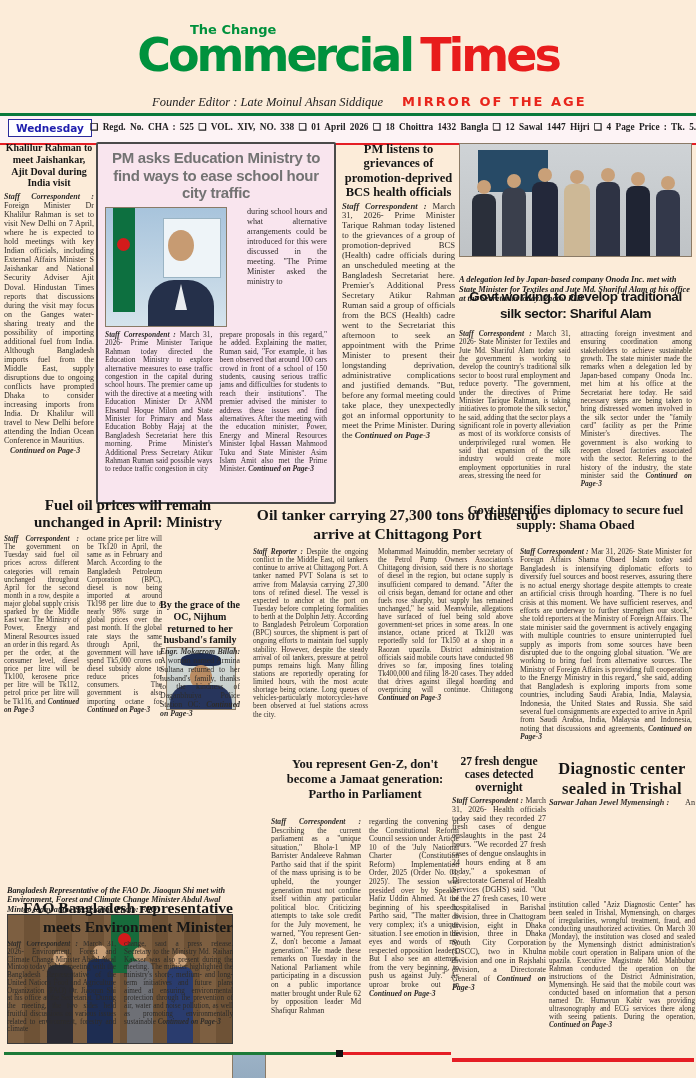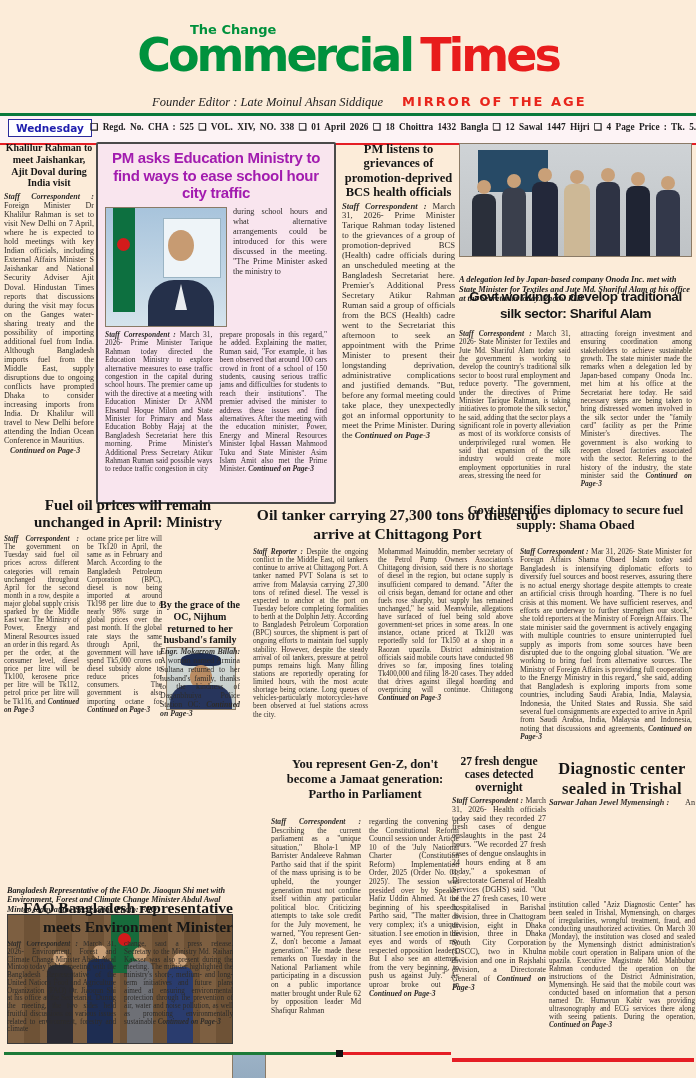--- a/index.html
+++ b/index.html
@@ -32,22 +32,22 @@
   .body{margin:0;text-align:justify;line-height:1.13;}
   .byline{font-weight:bold;font-style:italic;}
   .cont{font-weight:bold;font-style:italic;}
   .cap{font-style:italic;font-weight:bold;text-align:left;line-height:1.15;color:#222;margin-top:16px;}
   .cols{display:flex;}
   .cols .body{flex:1;}
   
   .pm-box{left:96px;top:142px;width:240px;height:362px;background:#f9e5ee;
           border:2px solid #4a4a4a;border-radius:2px;padding:5px 7px;box-sizing:border-box;}
   .pm-hl{font-family:"Liberation Sans",sans-serif;font-size:15px;line-height:1.18;
-         letter-spacing:-.3px;color:#a21caf;text-align:center;font-weight:bold;margin:0;}
-  .pm-row1{display:flex;gap:6px;margin-top:5px;height:120px;}
+         letter-spacing:-.3px;color:#737373;text-align:center;font-weight:bold;margin:0;}
+  .pm-row1{display:flex;gap:20px;margin-top:5px;height:120px;}
   .pm-side{font-size:8.2px;line-height:1.22;}
   .pm-cols{display:flex;gap:7px;margin-top:4px;height:165px;overflow:hidden;}
   .pm-cols .body{flex:1;font-size:7.5px;line-height:1.12;}
   
   .photo{position:relative;overflow:hidden;border:1px solid #8a7a66;box-sizing:border-box;}
   .fig{display:inline-block;position:relative;border-radius:8px 8px 0 0;}
   .fig::before{content:"";position:absolute;top:-14px;left:50%;transform:translateX(-50%);
                width:14px;height:14px;border-radius:50%;background:#c9a078;}
   .pm-photo{width:122px;height:120px;background:linear-gradient(#a8c4dc,#d5e3ec);flex:none;}
   .pm-flag{position:absolute;left:7px;top:0;width:22px;height:104px;background:#0d7040;}

